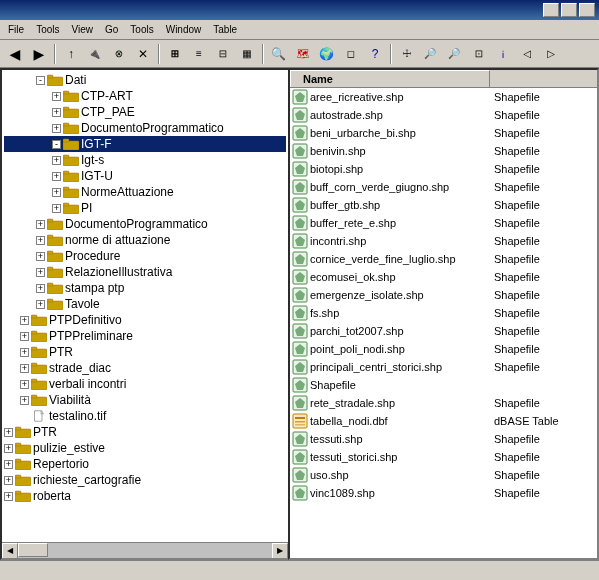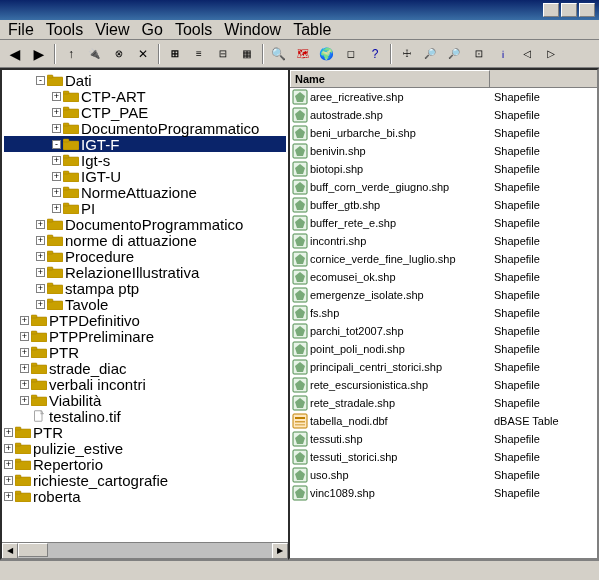--- a/index.html
+++ b/index.html
@@ -49,21 +49,21 @@
     .menu-bar {
       background: #d4d0c8;
       border-bottom: 1px solid #808080;
       height: 20px;
       display: flex;
       align-items: center;
       padding: 0 2px;
     }
     .menu-item {
       padding: 2px 6px;
-      font-size: 16px;
+      font-size: 10px;
       cursor: pointer;
     }
 
     
     .toolbar {
       background: #d4d0c8;
       border-bottom: 1px solid #808080;
       height: 28px;
       display: flex;
       align-items: center;
@@ -170,21 +170,21 @@
     .file-list::-webkit-scrollbar-thumb { background: #a0a0a0; border: 1px solid #808080; }
 
     .file-header {
       display: flex;
       background: #d4d0c8;
       border-bottom: 1px solid #808080;
       position: sticky;
       top: 0;
     }
     .file-header-col {
-      padding: 2px 4px;
+      padding: 2px 12px;
       font-size: 11px;
       font-weight: bold;
       border-right: 1px solid #808080;
       background: #d4d0c8;
       border-top: 1px solid #fff;
       border-left: 1px solid #fff;
     }
     .col-name { width: 200px; }
     .col-type { flex: 1; }
 
@@ -255,21 +255,21 @@
       align-items: center;
       justify-content: center;
       margin-right: 2px;
       flex-shrink: 0;
     }
     .folder-icon svg {
       width: 16px;
       height: 12px;
     }
     .tree-label {
-      font-size: 15px;
+      font-size: 12px;
     }
 
     .hscrollbar-area {
       height: 16px;
       background: #d4d0c8;
       border-top: 1px solid #808080;
       display: flex;
       align-items: center;
     }
     .scrollbar-btn {
@@ -834,21 +834,20 @@
             <div class="file-name">principali_centri_storici.shp</div>
             <div class="file-type">Shapefile</div>
           </div>
           <div class="file-row">
             <div class="file-icon">
               <svg viewBox="0 0 16 16" xmlns="http://www.w3.org/2000/svg">
     <rect x="1" y="1" width="14" height="14" rx="1" fill="#e8f4e8" stroke="#4a8a4a" stroke-width="1"></rect>
     <polygon points="8,3 13,7 11,13 5,13 3,7" fill="#4a8a4a" opacity="0.7"></polygon>
   </svg>
             </div>
-            <div class="file-name">rete_escursionistica.shp</div>
             <div class="file-type">Shapefile</div>
           </div>
           <div class="file-row">
             <div class="file-icon">
               <svg viewBox="0 0 16 16" xmlns="http://www.w3.org/2000/svg">
     <rect x="1" y="1" width="14" height="14" rx="1" fill="#e8f4e8" stroke="#4a8a4a" stroke-width="1"></rect>
     <polygon points="8,3 13,7 11,13 5,13 3,7" fill="#4a8a4a" opacity="0.7"></polygon>
   </svg>
             </div>
             <div class="file-name">rete_stradale.shp</div>

